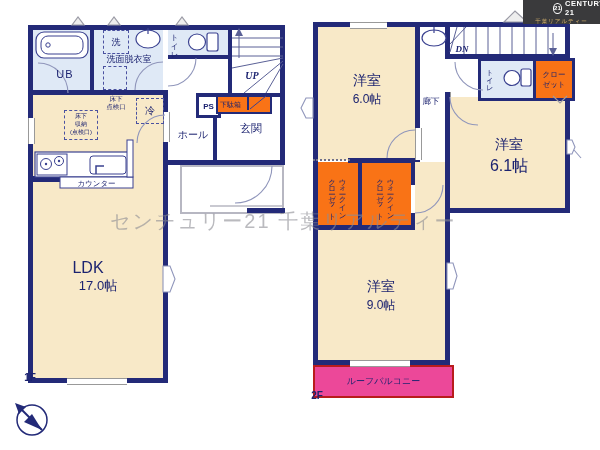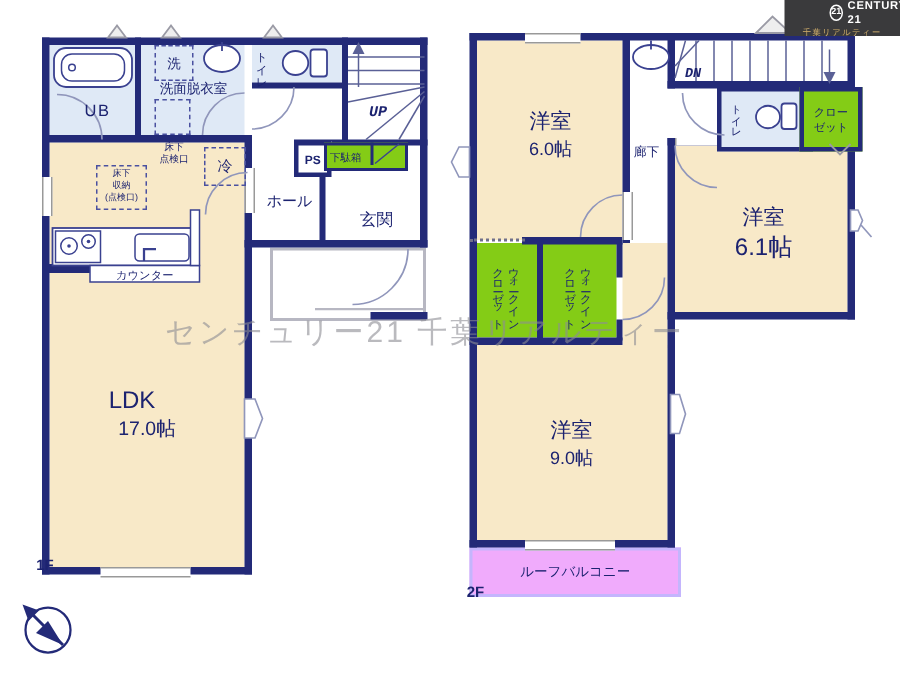--- a/index.html
+++ b/index.html
@@ -1,36 +1,36 @@
 <!DOCTYPE html>
 <html><head>
 <meta charset="utf-8">
 <style>
   html,body{margin:0;padding:0;background:#fff;}
   .canvas{position:relative;width:600px;height:450px;background:#fff;overflow:hidden;
           font-family:"Liberation Sans","DejaVu Sans",sans-serif;}
   .room{position:absolute;z-index:1;}
   .cream{background:#f8e9c8;}
   .blue{background:#dfe9f6;}
-  .pink{background:#84cc16;}
+  .pink{background:#f97316;}
   .wall{position:absolute;background:#232a78;z-index:10;}
   .gap{position:absolute;background:#fff;z-index:12;}
   .gap.h{border-top:1px solid #999;border-bottom:1px solid #999;}
   .gap.v{border-left:1px solid #999;border-right:1px solid #999;}
   .dotline{position:absolute;border-top:2px dotted #70708a;z-index:12;}
   .box{position:absolute;z-index:13;display:flex;align-items:center;justify-content:center;
        color:#1c2370;}
   .dash{border:1.2px dashed #4a51a0;background:transparent;}
   .porch{position:absolute;border:2px solid #b7b7c2;z-index:4;}
-  .balcony{position:absolute;border:2px solid #c4b5fd;background:#f0abfc;z-index:4;
+  .balcony{position:absolute;border:2px solid #b91c1c;background:#ec4899;z-index:4;
            display:flex;align-items:center;justify-content:center;}
   .lbl{position:absolute;color:#1c2370;z-index:30;text-align:center;line-height:1.2;}
   .vtext{writing-mode:vertical-rl;text-orientation:upright;letter-spacing:0;}
   .vtext span{display:block;}
-  .stairlbl{font-family:Liberation Mono, monospace;font-style:italic;font-weight:bold;}
+  .stairlbl{font-family:Liberation Serif, serif;font-style:italic;font-weight:bold;}
   svg.fx{position:absolute;left:0;top:0;z-index:14;}
   .wm{position:absolute;z-index:50;color:#8d8d94;opacity:.6;font-size:20px;letter-spacing:2px;
       white-space:nowrap;z-index:50;pointer-events:none;}
   .logo{position:absolute;left:523px;top:0;width:77px;height:24px;background:#3a3a3c;z-index:60;
         display:flex;flex-direction:column;align-items:center;justify-content:center;gap:1px;}
   .logo .row{display:flex;align-items:center;gap:3px;padding-left:36px;}
   .logo .badge{width:9px;height:9px;border:1px solid #fff;border-radius:50%;color:#fff;
         font-size:6px;line-height:9px;text-align:center;font-weight:bold;}
   .logo .name{color:#fff;font-size:7.5px;font-weight:bold;letter-spacing:.5px;}
   .logo .sub{color:#d3b06c;font-size:5.5px;letter-spacing:1px;}
@@ -234,21 +234,21 @@
     </g>
   </svg>
 
   <div class="lbl" style="left:45px;top:68px;width:40px;font-size:11px;letter-spacing:1px">UB</div>
   <div class="lbl" style="left:94px;top:54px;width:70px;font-size:9px">洗面脱衣室</div>
   <div class="lbl vtext" style="left:170px;top:29px;height:26px;font-size:7.5px">
       <span>トイレ</span>
     </div>
   <div class="lbl stairlbl" style="left:240px;top:70px;width:24px;font-size:10px">UP</div>
   <div class="lbl" style="left:172px;top:129px;width:42px;font-size:10px">ホール</div>
-  <div class="lbl" style="left:234px;top:141px;width:34px;font-size:11px">玄関</div>
+  <div class="lbl" style="left:234px;top:122px;width:34px;font-size:11px">玄関</div>
   <div class="lbl" style="left:100px;top:95px;width:32px;font-size:6.5px;line-height:1.25">
     <span>床下</span><br>
     <span>点検口</span>
   </div>
   <div class="lbl" style="left:48px;top:258px;width:80px;font-size:16px">LDK</div>
   <div class="lbl" style="left:58px;top:278px;width:80px;font-size:13px">17.0帖</div>
   <div class="lbl" style="left:60px;top:179px;width:73px;font-size:7.5px">カウンター</div>
   <div class="lbl floor-tag" style="left:8px;top:372px;width:20px">1F</div>
 
   <div class="lbl" style="left:330px;top:72px;width:74px;font-size:14px">洋室</div>

